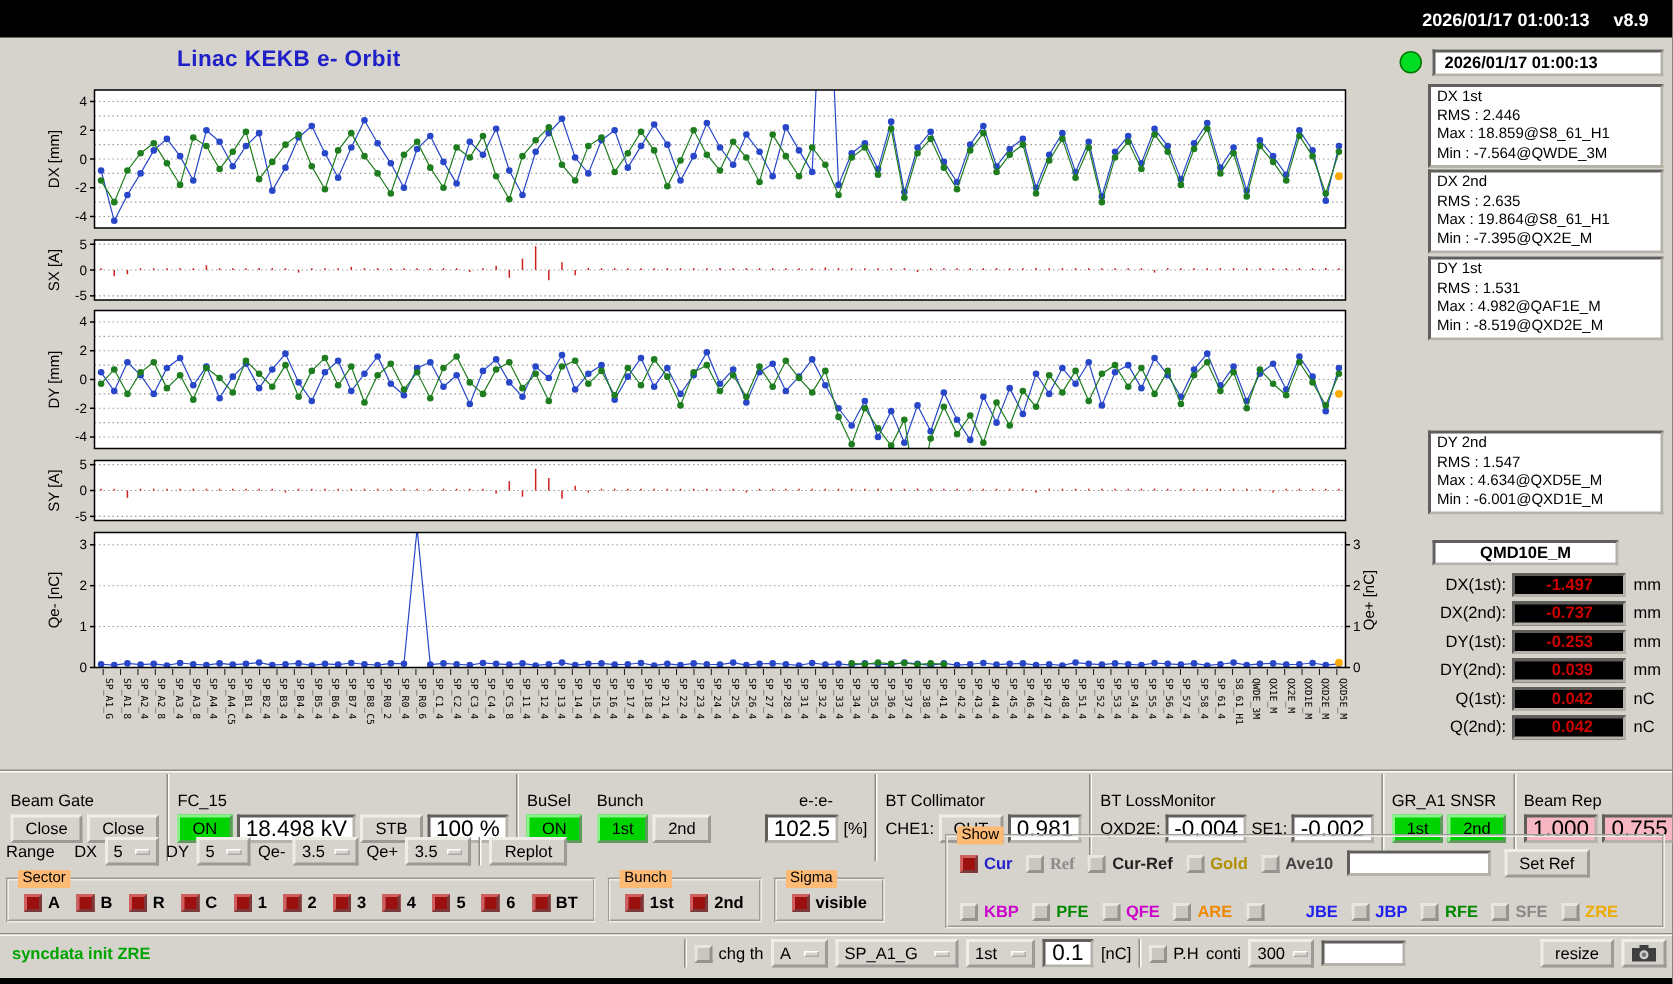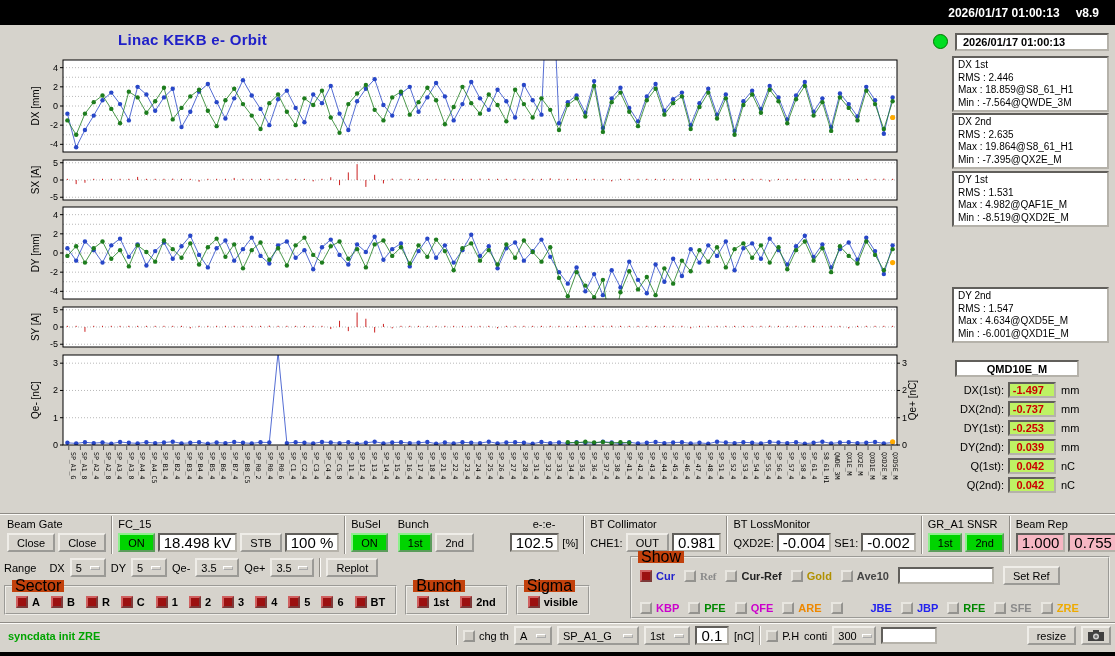--- a/index.html
+++ b/index.html
@@ -14,32 +14,32 @@
 .disp.pink{background:#f6b7c3}
 .dd{display:inline-flex;align-items:center;justify-content:space-between;background:#d6d3cc;border:2px outset #efede8;font-size:11px;height:19px;padding:0 4px;gap:5px;white-space:nowrap}
 .dash{width:10px;height:4px;background:#d6d3cc;border:1px outset #fff;flex:none}
 .cb{width:12px;height:12px;background:#cac7c0;border:2px outset #e8e6e0;flex:none}
 .cb.on{background:#9c1010;border:2px outset #d06060}
 .cbitem{display:inline-flex;align-items:center;gap:4px;white-space:nowrap}
 .grouplabel{font-size:11px;line-height:13px;white-space:nowrap}
 .vsep{width:0;border-left:1px solid #8f8c86;border-right:1px solid #fcfbf8;align-self:stretch}
 .hsep{position:absolute;left:0;width:100%;height:0;border-top:1px solid #8f8c86;border-bottom:1px solid #fcfbf8}
 .frame{position:relative;border:2px groove #efede8;display:flex;align-items:center;gap:11px;padding:9px 10px 5px}
-.flabel{position:absolute;top:-7px;left:6px;background:#c2410c;padding:0 3px;font-size:16px;line-height:12px}
+.flabel{position:absolute;top:-7px;left:6px;background:#fdba74;padding:0 3px;font-size:10px;line-height:12px}
 .statbox{position:absolute;left:952px;width:157px;background:#fff;border:2px inset #b5b2aa;padding:1px 4px;font-size:10px;line-height:12.5px;white-space:nowrap;overflow:hidden}
 .timebox{position:absolute;left:955px;top:33px;width:154px;height:18px;background:#fff;border:2px inset #b5b2aa;display:flex;align-items:center;padding-left:6px;font-weight:bold;font-size:11px}
 .qhead{position:absolute;left:955px;top:360px;width:124px;height:17px;background:#fff;border:2px inset #b5b2aa;display:flex;align-items:center;justify-content:center;font-weight:bold;font-size:11px}
 .qrow{position:absolute;left:952px;display:flex;align-items:center}
 .qlabel{width:56px;text-align:right;font-size:11px;padding-right:4px}
-.qval{width:48px;height:16px;background:#bef264;border:2px inset #b5b2aa;color:#cc0000;font-weight:bold;font-size:11px;display:flex;align-items:center;justify-content:flex-end;padding-right:10px}
+.qval{width:76px;height:16px;background:#000000;border:2px inset #b5b2aa;color:#cc0000;font-weight:bold;font-size:11px;display:flex;align-items:center;justify-content:flex-end;padding-right:20px}
 .qunit{padding-left:5px;font-size:11px}
 .bold{font-weight:bold}
 .statuscircle{position:absolute;left:933px;top:34px;width:15px;height:15px;border-radius:50%;background:#00dd22;border:1px solid #007700}
 #row1{position:absolute;top:516px;left:2px;display:flex;align-items:flex-start}
-.grp{display:flex;flex-direction:column;gap:2px;padding:2px 5px}
+.grp{display:flex;flex-direction:column;gap:2px;padding:12px 5px}
 .wrow{display:flex;align-items:center;gap:3px}
 #row2{position:absolute;top:558px;left:4px;display:flex;align-items:center;gap:5px}
 #row3{position:absolute;top:585px;left:4px;display:flex;align-items:flex-start;gap:8px}
 #showframe{position:absolute;left:630px;top:556px;width:480px;height:63px;border:2px groove #efede8;padding:8px 6px 3px 8px;display:flex;flex-direction:column;justify-content:space-between}
 .showrow{display:flex;align-items:center;gap:9px}
 #statusbar{position:absolute;left:8px;top:630px;color:#00a400;font-weight:bold;font-size:11px}
 #row4{position:absolute;left:456px;top:626px;width:655px;display:flex;align-items:center;gap:5px}
 .textin{background:#fff;border:2px inset #b5b2aa;height:17px;font:inherit;font-size:11px;padding:0 3px}
 .bottombar{position:absolute;left:0;bottom:0;width:100%;height:4px;background:#000}
 #charts-svg text{font-family:"Liberation Sans","DejaVu Sans",sans-serif}

